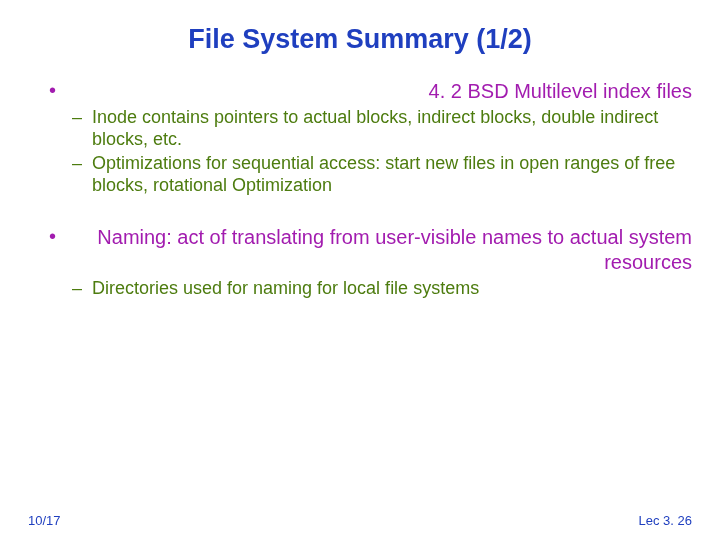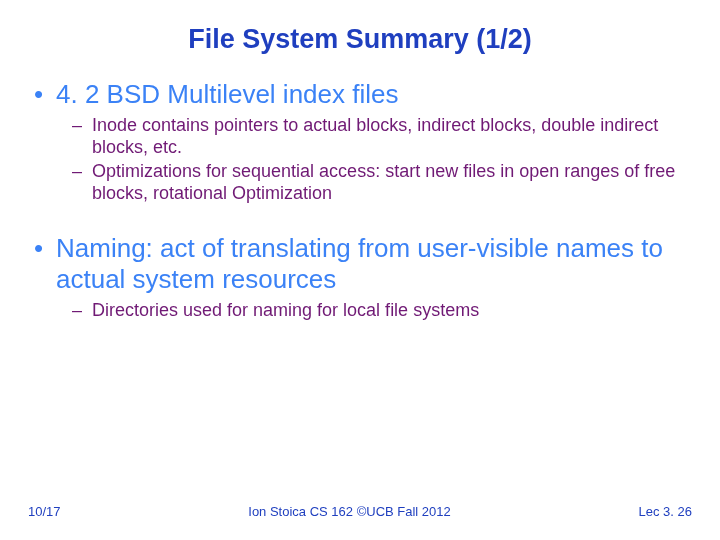--- a/index.html
+++ b/index.html
@@ -12,56 +12,57 @@
   }
   .title {
     color: #1f3fbf;
     font-size: 27px;
     font-weight: bold;
     text-align: center;
     margin: 6px 0 24px 0;
   }
   .bullet-l1 {
     margin: 8px 0 4px 6px;
-    font-size: 26px;
-    color: #3b82f6;
+    font-size: 20px;
+    color: #a21caf;
     display: flex;
+    text-align: right;
   }
   .bullet-l1 .dot {
     width: 22px;
     flex: 0 0 22px;
   }
   .bullet-l1 .dot::before {
     content: "•";
   }
   .bullet-l1 .txt {
     flex: 1;
     line-height: 1.22;
   }
   .bullet-l2 {
     margin: 2px 0 2px 44px;
     font-size: 18px;
-    color: #701a75;
+    color: #4d7c0f;
     display: flex;
   }
   .bullet-l2 .dash {
     width: 20px;
     flex: 0 0 20px;
   }
   .bullet-l2 .dash::before {
     content: "–";
   }
   .bullet-l2 .txt {
     flex: 1;
     line-height: 1.22;
   }
   .gap { height: 18px; }
   .footer {
     position: absolute;
-    left: 0; right: 0; bottom: 21px;
+    left: 0; right: 0; bottom: 12px;
     padding: 0 28px;
     display: flex;
     justify-content: space-between;
     font-size: 13px;
     color: #1f3fbf;
   }
 </style>
 </head>
 <body>
 
@@ -86,15 +87,14 @@
   <span class="dot"></span>
   <span class="txt">Naming: act of translating from user-visible names to actual system resources</span>
 </div>
 <div class="bullet-l2">
   <span class="dash"></span>
   <span class="txt">Directories used for naming for local file systems</span>
 </div>
 
 <div class="footer">
   <span>10/17</span>
-  <span>Ion Stoica CS 162 ©UCB Fall 2012</span>
   <span>Lec 3. 26</span>
 </div>
 
 </body></html>

